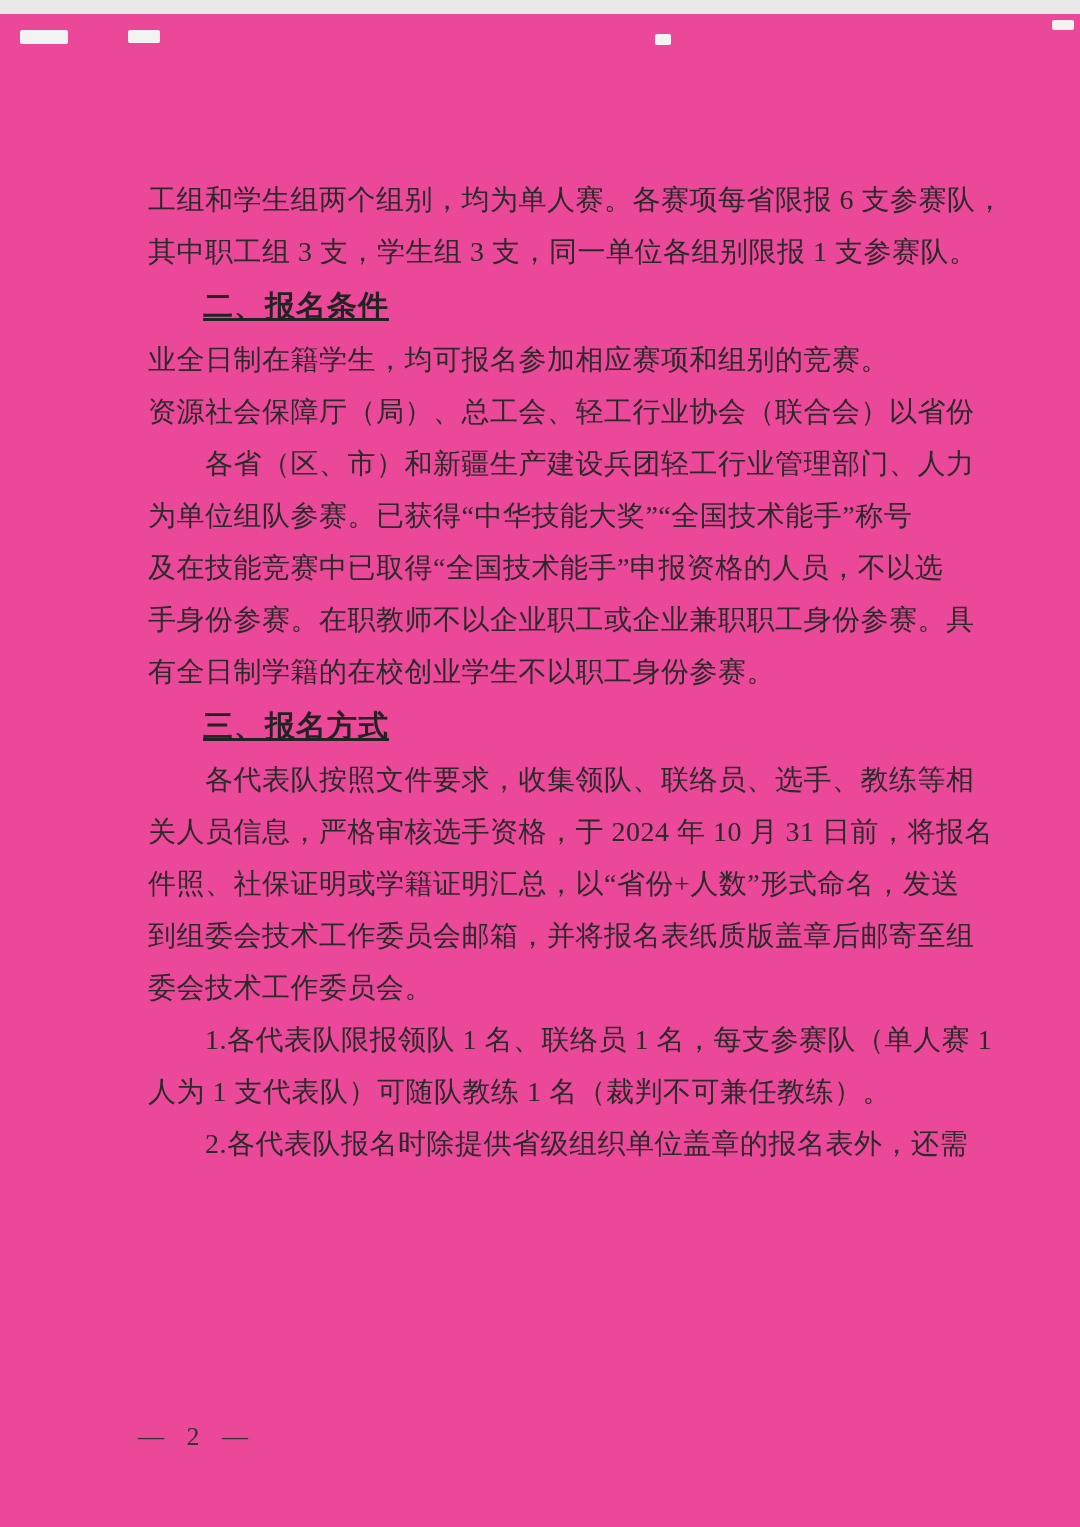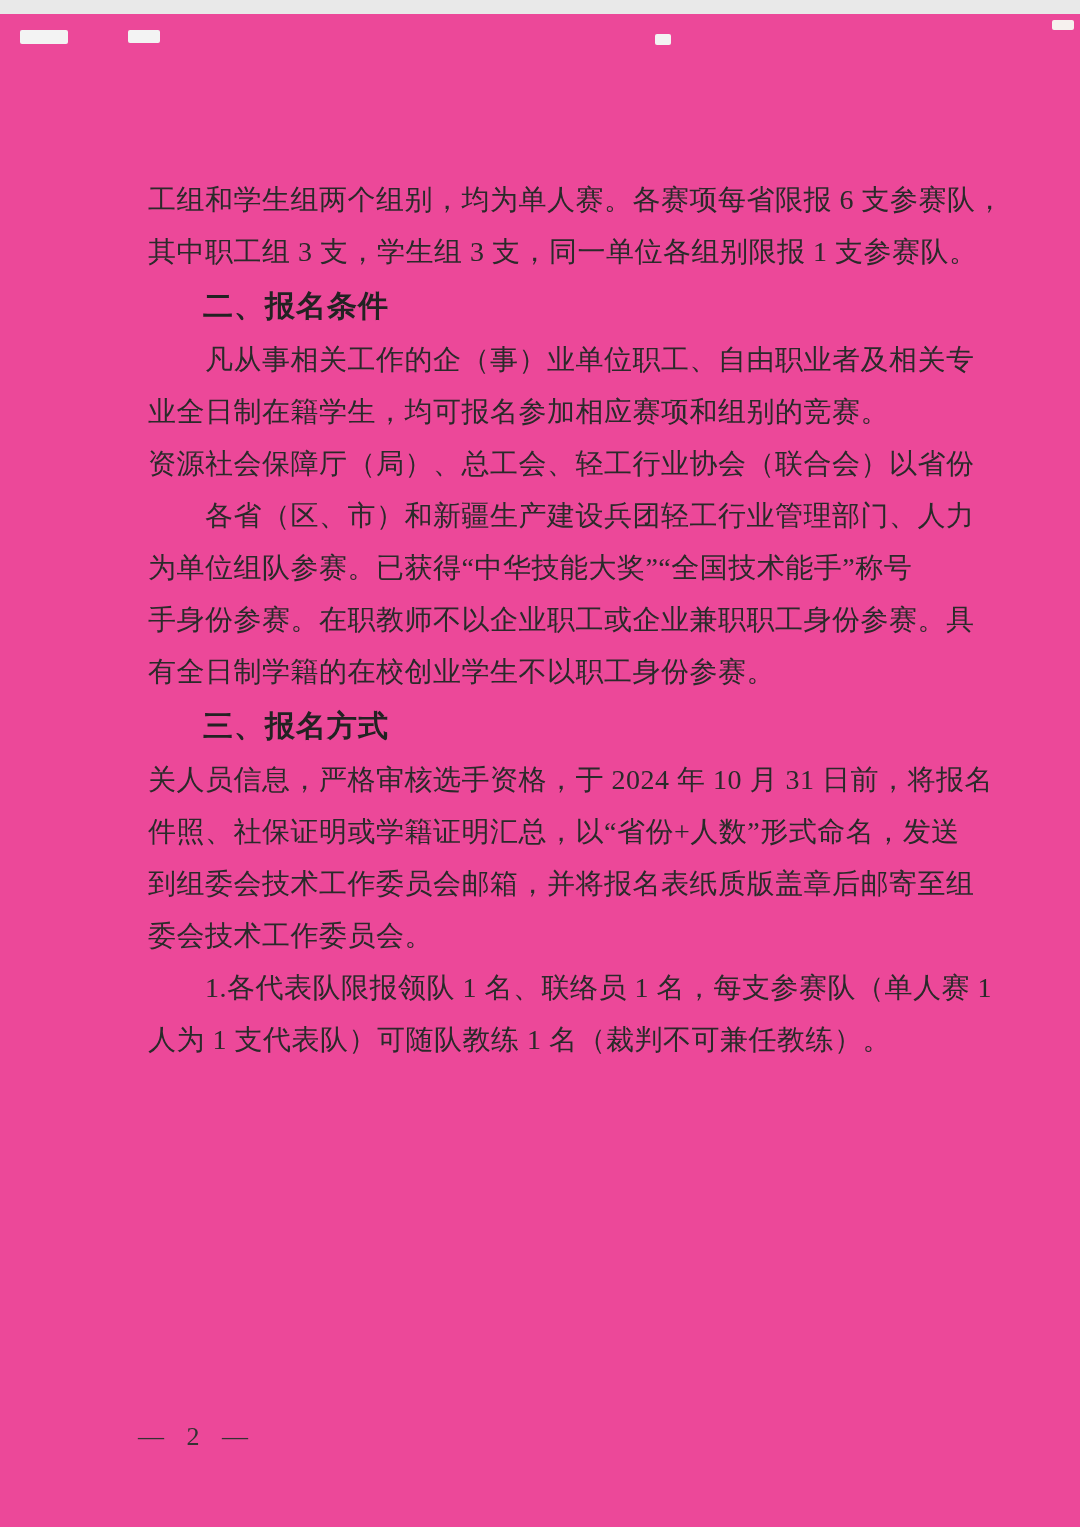--- a/index.html
+++ b/index.html
@@ -46,20 +46,21 @@
   }
   .line.heading,
   .line.heading-gap {
     font-family: "Liberation Sans", "DejaVu Sans", sans-serif;
     font-weight: bold;
     font-size: 30px;
     line-height: 56px;
     text-indent: 55px;
     letter-spacing: 1px;
     color: #222222;
+    text-decoration: underline;
   }
   .line.heading-gap {
     margin-top: 34px;
   }
   .footer {
     position: absolute;
     left: 138px;
     top: 1408px;
     font-size: 26px;
     letter-spacing: 8px;
@@ -74,31 +75,33 @@
 
   <span class="scan-artifact a1"></span>
   <span class="scan-artifact a2"></span>
   <span class="scan-artifact a3"></span>
   <span class="scan-artifact a4"></span>
 
   <div class="content">
     <p class="line body">工组和学生组两个组别，均为单人赛。各赛项每省限报 6 支参赛队，</p>
     <p class="line body">其中职工组 3 支，学生组 3 支，同一单位各组别限报 1 支参赛队。</p>
     <p class="line heading">二、报名条件</p>
-    <p class="line body-indent">凡从事相关工作的企（事）业单位职工、自由职业者及相关专</p>
     <p class="line body">业全日制在籍学生，均可报名参加相应赛项和组别的竞赛。</p>
     <p class="line body">资源社会保障厅（局）、总工会、轻工行业协会（联合会）以省份</p>
     <p class="line body-indent">各省（区、市）和新疆生产建设兵团轻工行业管理部门、人力</p>
     <p class="line body">为单位组队参赛。已获得“中华技能大奖”“全国技术能手”称号</p>
+    <p class="line body">及在技能竞赛中已取得“全国技术能手”申报资格的人员，不以选</p>
     <p class="line body">手身份参赛。在职教师不以企业职工或企业兼职职工身份参赛。具</p>
     <p class="line body">有全日制学籍的在校创业学生不以职工身份参赛。</p>
     <p class="line heading">三、报名方式</p>
+    <p class="line body-indent">各代表队按照文件要求，收集领队、联络员、选手、教练等相</p>
     <p class="line body">关人员信息，严格审核选手资格，于 2024 年 10 月 31 日前，将报名</p>
     <p class="line body">件照、社保证明或学籍证明汇总，以“省份+人数”形式命名，发送</p>
     <p class="line body">到组委会技术工作委员会邮箱，并将报名表纸质版盖章后邮寄至组</p>
     <p class="line body">委会技术工作委员会。</p>
     <p class="line body-indent">1.各代表队限报领队 1 名、联络员 1 名，每支参赛队（单人赛 1</p>
     <p class="line body">人为 1 支代表队）可随队教练 1 名（裁判不可兼任教练）。</p>
+    <p class="line body-indent">2.各代表队报名时除提供省级组织单位盖章的报名表外，还需</p>
   </div>
 
   <div class="footer">— 2 —</div>
 
 </div>
 
 </body></html>

